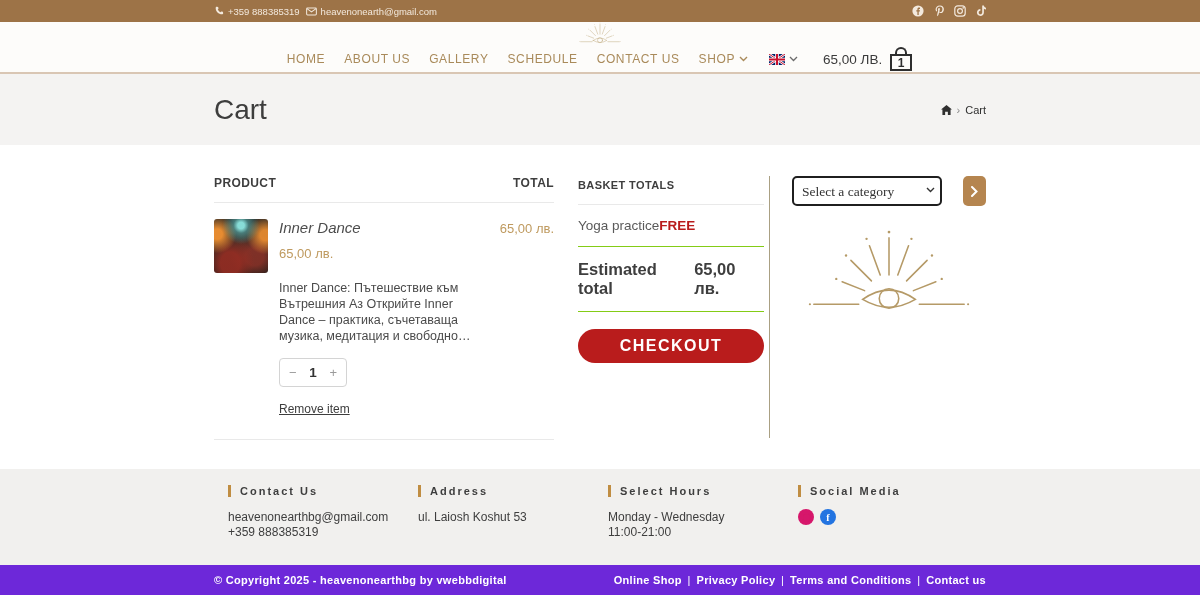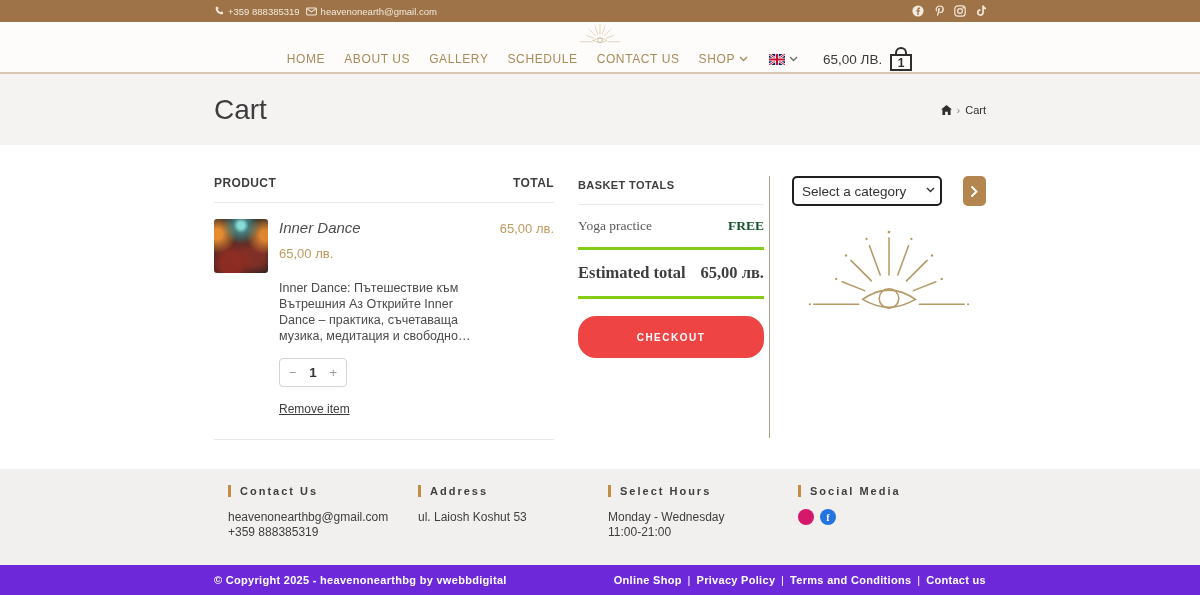--- a/index.html
+++ b/index.html
@@ -62,30 +62,30 @@
   .pprice { font-size:13px; color:#bf9a5f; margin-top:9px; }
   .pdesc { font-size:12.5px; line-height:16px; color:#4a4a4a; margin-top:19px; width:205px; }
   .qty { margin-top:14px; width:68px; height:29px; border:1px solid #d4d4d4; border-radius:4px; display:flex; align-items:center; justify-content:space-between; padding:0 9px; background:#fff; }
   .qty-btn { color:#9a9a9a; font-size:13px; cursor:pointer; user-select:none; }
   .qty-val { font-size:13.5px; font-weight:bold; color:#333; }
   .remove-link { display:inline-block; margin-top:15px; font-size:12px; color:#3d3d3d; text-decoration:underline; cursor:pointer; }
   .ptotal { margin-left:auto; font-size:13px; color:#bf9a5f; padding-top:2px; }
 
   .col-totals { width:186px; flex:0 0 186px; margin-left:24px; }
   .ttitle { font-size:11px; font-weight:bold; letter-spacing:.4px; color:#3e3e3e; padding:3px 0 13px; border-bottom:1px solid #e9e9e9; }
-  .trow { display:flex; justify-content:space-between; align-items:center; padding:13px 0; border-bottom:3px solid #84cc16;font-family:Liberation Serif, serif; }
+  .trow { display:flex; align-items:center; padding:13px 0; border-bottom:1px solid #84cc16; }
   .trow .lbl { font-size:13.5px; color:#5a5a5a; }
-  .trow .val { font-size:13.5px; font-weight:bold; color:#14532d; }
+  .trow .val { font-size:13.5px; font-weight:bold; color:#b91c1c; }
   .trow.estimated .lbl, .trow.estimated .val { font-size:16.5px; font-weight:bold; color:#3e3e3e; }
-  .checkout-btn { margin-top:17px; width:100%; height:42px; border:none; border-radius:18px; background:#ef4444; color:#ffffff; font-family:inherit; font-size:10px; font-weight:bold; letter-spacing:1.5px; cursor:pointer; }
+  .checkout-btn { margin-top:17px; width:100%; height:34px; border:none; border-radius:18px; background:#b91c1c; color:#ffffff; font-family:inherit; font-size:16px; font-weight:bold; letter-spacing:1.5px; cursor:pointer; }
 
   .vdivider { width:1px; background:#aaa083; height:262px; margin-left:5px; }
 
   .col-side { flex:1; padding-left:22px; }
-  .cat-row { display:flex; gap:21px; }
+  .cat-row { display:flex; gap:21px;font-family:Liberation Serif, serif; }
   .select-wrap { position:relative; flex:1; }
   .cat-select { width:100%; height:30px; border:2px solid #1f1f1f; border-radius:5px; background:#fff; font-family:inherit; font-size:13.5px; color:#333; padding:0 20px 0 8px; appearance:none; -webkit-appearance:none; cursor:pointer; }
   .select-chev { position:absolute; right:7px; top:11px; pointer-events:none; }
   .go-btn { width:23px; height:30px; flex:0 0 23px; border:none; border-radius:5px; background:#b5854f; display:flex; align-items:center; justify-content:center; cursor:pointer; padding:0; }
   .side-logo { margin-top:22px; display:flex; justify-content:center; }
 
   
   .footer { height:96px; background:#f1f0ee; }
   .footer .container { display:flex; padding-top:16px; padding-left:38px; }
   .fcol { width:190px; flex:0 0 190px; }

